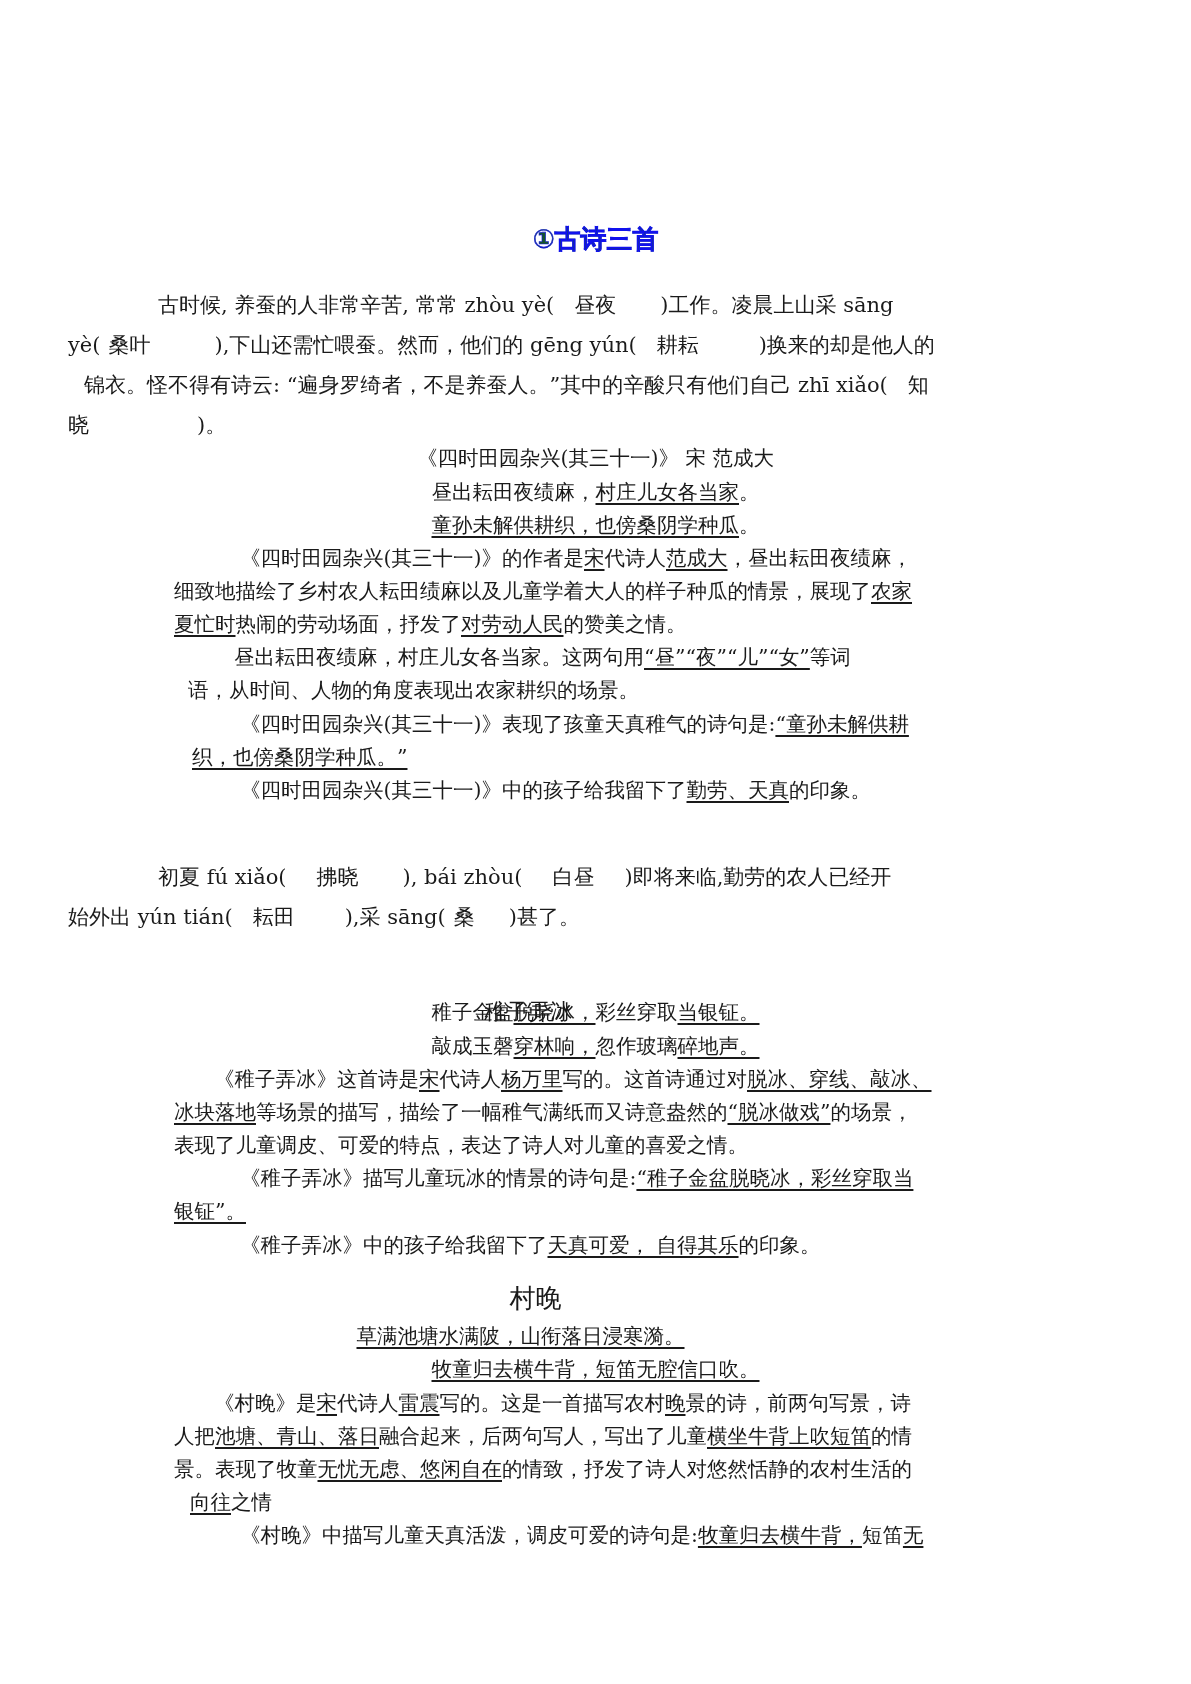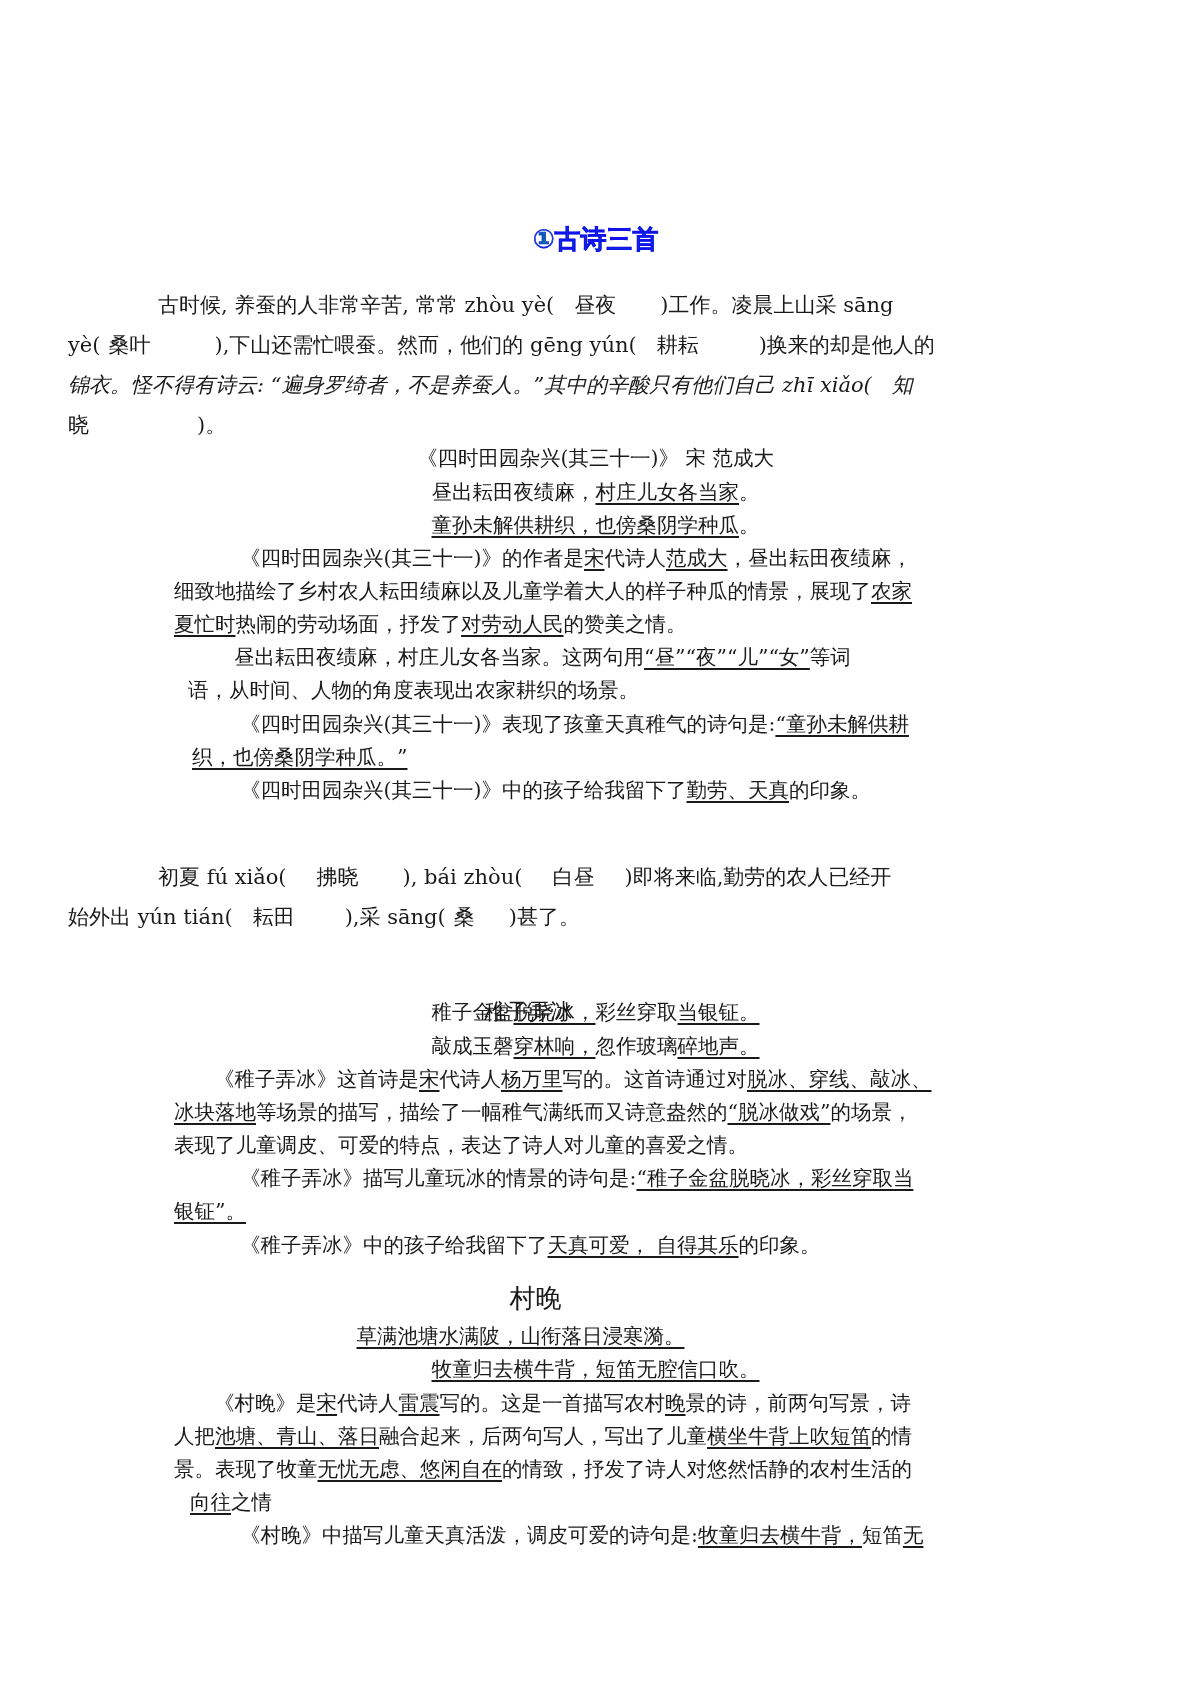--- a/index.html
+++ b/index.html
@@ -5,21 +5,21 @@
   html, body { margin: 0; padding: 0; background: #ffffff; }
   body { width: 1191px; height: 1684px; position: relative; overflow: hidden;
          font-family: "DejaVu Serif", "Liberation Serif", serif; color: #1a1a1a; }
   .page { position: absolute; left: 0; top: 0; width: 1191px; height: 1684px; }
   .title { position: absolute; left: 0; width: 1191px; top: 135px; text-align: center;
            font-family: "DejaVu Sans", "Liberation Sans", sans-serif; font-weight: 900;
            font-size: 46px; color: #ff1010; letter-spacing: 1px; line-height: 56px;
            -webkit-text-stroke: 1.5px #ff1010; }
   .subtitle { position: absolute; left: 0; width: 1191px; top: 222px; text-align: center;
               font-family: "DejaVu Sans", "Liberation Sans", sans-serif; font-weight: 700;
-              font-size: 26px; color: #0369a1; line-height: 34px; -webkit-text-stroke: 0.6px #1111ee; }
+              font-size: 26px; color: #14532d; line-height: 34px; -webkit-text-stroke: 0.6px #1111ee; }
   .p { position: absolute; font-size: 21px; line-height: 40px; white-space: nowrap; }
   .s { position: absolute; font-size: 20.5px; line-height: 33px; white-space: nowrap; }
   .c { text-align: center; }
   u { text-decoration: underline; text-underline-offset: 4px; text-decoration-thickness: 1.5px; }
   .gap { display: inline-block; }
   .poem-title-big { font-size: 26px; }
   .poem-title-mid { font-size: 22px; }
 </style>
 </head>
 <body>
@@ -28,21 +28,21 @@
 
   <div class="subtitle">①古诗三首</div>
 
   <div>
     <div class="p" style="left:158px; top:285px;">
       <span>古时候, 养蚕的人非常辛苦, 常常 zhòu yè(</span><span class="gap" style="width:20px"></span><span>昼夜</span><span class="gap" style="width:44px"></span><span>)工作。凌晨上山采 sāng</span>
     </div>
     <div class="p" style="left:68px; top:325px;">
       <span>yè(</span><span class="gap" style="width:8px"></span><span>桑叶</span><span class="gap" style="width:64px"></span><span>),下山还需忙喂蚕。然而，他们的 gēng yún(</span><span class="gap" style="width:20px"></span><span>耕耘</span><span class="gap" style="width:60px"></span><span>)换来的却是他人的</span>
     </div>
-    <div class="p" style="left:68px; top:365px;font-style:italic;">
+    <div class="p" style="left:84px; top:365px;">
       <span>锦衣。怪不得有诗云: “遍身罗绮者，不是养蚕人。”其中的辛酸只有他们自己 zhī xiǎo(</span><span class="gap" style="width:20px"></span><span>知</span>
     </div>
     <div class="p" style="left:68px; top:405px;">
       <span>晓</span><span class="gap" style="width:108px"></span><span>)。</span>
     </div>
   </div>
 
   <div>
     <div class="s c" style="left:0; width:1191px; top:442px;">《四时田园杂兴(其三十一)》 宋 范成大</div>
     <div class="s c" style="left:0; width:1191px; top:476px;">

